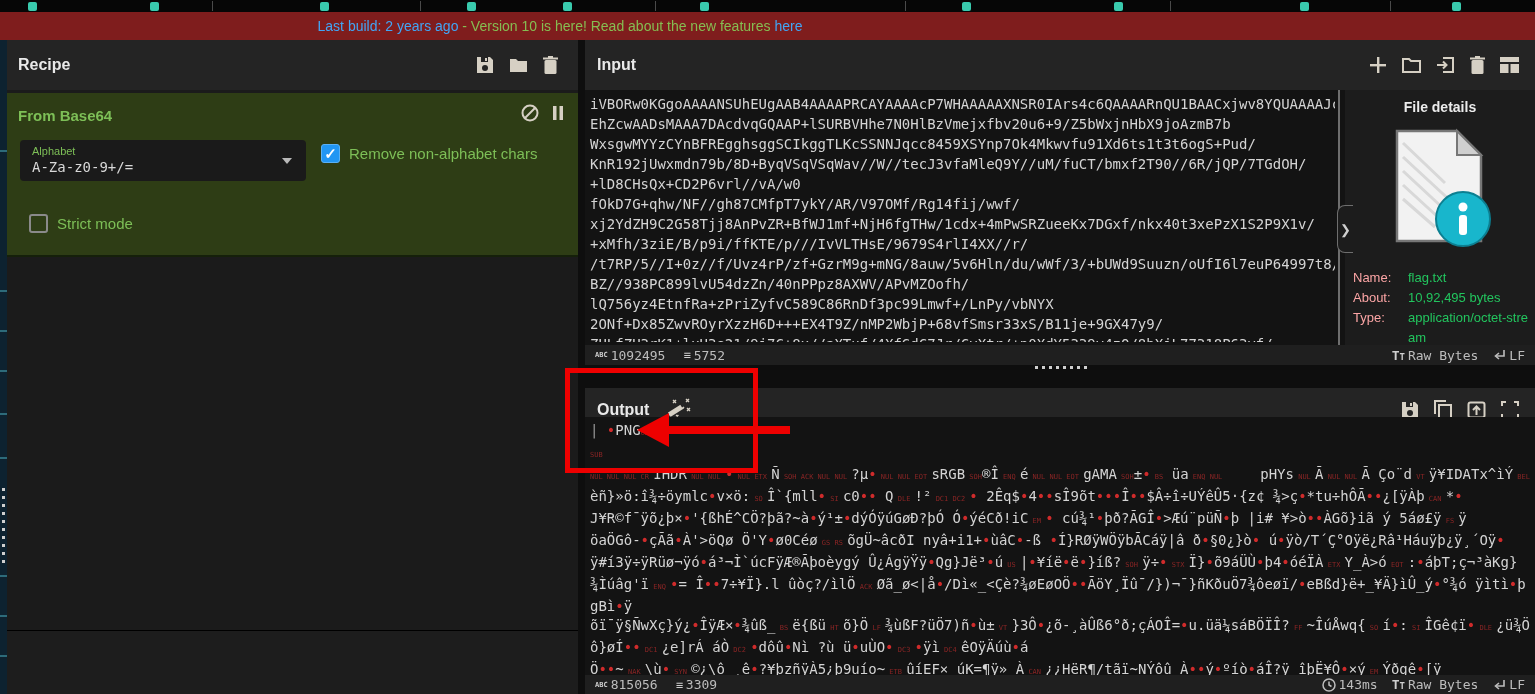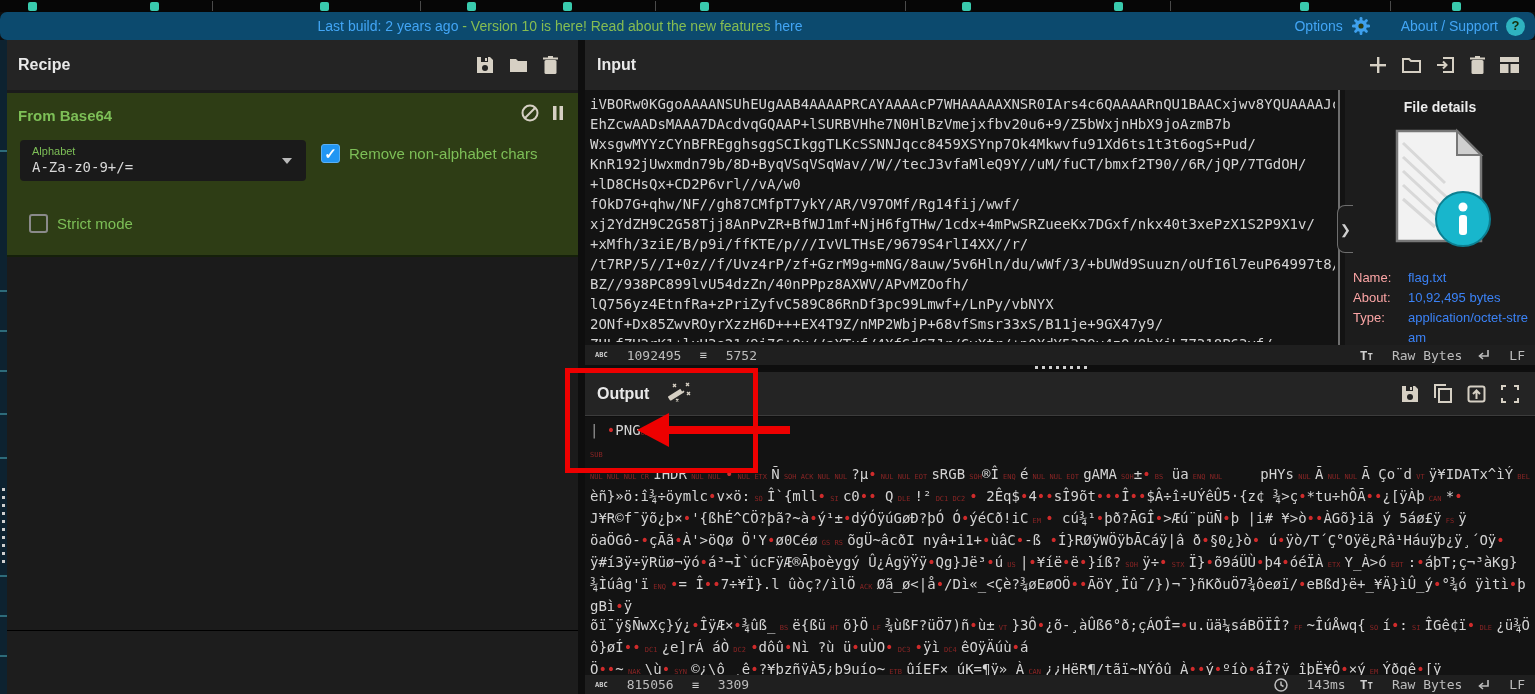--- a/index.html
+++ b/index.html
@@ -5,22 +5,22 @@
   * { margin:0; padding:0; box-sizing:border-box; }
   html,body { width:1535px; height:694px; overflow:hidden; background:#0e0e0e;
               font-family:"Liberation Sans", sans-serif; }
 
   
   #tabbar { position:absolute; left:0; top:0; width:1535px; height:12px; background:#060606; }
   .tabmark { position:absolute; top:2px; width:9px; height:9px; background:#3fe0c0; border-radius:2px; opacity:.9; }
   .tabsep  { position:absolute; top:1px; width:1px; height:10px; background:#4a4a4a; }
 
   
-  #banner { position:absolute; left:0; top:12px; width:1535px; height:28px; background:#0c4a6e;
-            font-size:14px; line-height:28px;border-radius:7px; }
+  #banner { position:absolute; left:0; top:12px; width:1535px; height:28px; background:#7f1d1d;
+            font-size:14px; line-height:28px; }
   #banner-center { position:absolute; left:0; top:0; width:1120px; text-align:center; color:#86bd52; white-space:nowrap; }
   .blue { color:#42a5f5; cursor:pointer; }
   #banner-right { position:absolute; right:10px; top:0; height:28px; display:flex; align-items:center; gap:8px; color:#42a5f5; }
   #banner-right .sp { width:14px; }
   .help-circle { display:inline-flex; width:19px; height:19px; border-radius:50%; background:#2fb3c0;
                  color:#15300a; font-weight:bold; font-size:13px; align-items:center; justify-content:center; }
 
   
   .panel-header { position:absolute; background:#242424; display:flex; align-items:center;
                   color:#e9e9e9; font-weight:bold; font-size:16px; }
@@ -63,42 +63,42 @@
   #input-body { position:absolute; left:585px; top:90px; width:950px; height:255px; background:#131313; }
   #input-lines { position:absolute; left:5px; top:4px; width:745px; height:248px; overflow:hidden;
                  font-family:"DejaVu Sans Mono", monospace; font-size:14px; line-height:20px;
                  color:#d4d4d4; white-space:pre; cursor:text; }
   #input-divider { position:absolute; left:753px; top:0; width:2px; height:255px; background:#6e6e6e; }
   #file-details { position:absolute; left:760px; top:0; width:190px; height:255px; background:#1c1c1c; color:#c9c9c9; }
   #fd-title { text-align:center; margin-top:9px; font-weight:bold; font-size:14px; color:#ececec; }
   #fd-rows { position:absolute; left:8px; top:178px; width:178px; font-size:13px; line-height:20px; }
   .fdrow { display:flex; }
   .fdrow .l { width:55px; color:#fca5a5; flex:0 0 auto; }
-  .fdrow .v { color:#3b82f6; word-break:break-all; width:122px; }
+  .fdrow .v { color:#22c55e; word-break:break-all; width:122px; }
   #fd-chevron { position:absolute; left:-8px; top:115px; width:16px; height:48px; background:#1c1c1c;
                 border:1px solid #6e6e6e; border-right:none; border-radius:8px 0 0 8px;
                 display:flex; align-items:center; justify-content:center; color:#cfcfcf; font-size:13px; cursor:pointer; }
 
   .footer { position:absolute; background:#1f1f1f; display:flex; align-items:center; gap:18px;
             padding:0 10px; font-family:"DejaVu Sans Mono", monospace; font-size:13px; color:#bdbdbd; }
   #input-footer { left:585px; top:345px; width:950px; height:20px; }
   #output-footer { left:585px; top:675px; width:950px; height:19px; }
-  .fitem { display:flex; align-items:center; gap:19px; white-space:nowrap; }
+  .fitem { display:flex; align-items:center; gap:3px; white-space:nowrap; }
   .abc { font-size:7px; font-weight:bold; letter-spacing:0; color:#cfcfcf; }
   .lines-ic { font-size:12px; color:#cfcfcf; }
   .right-group { margin-left:auto; display:flex; gap:14px; align-items:center; }
   .tt { font-weight:bold; font-size:13px; color:#cfcfcf; }
   .tt small { font-size:9px; }
 
   
   #h-grip { position:absolute; left:1035px; top:366px; width:52px; height:3px;
             background:repeating-linear-gradient(90deg,#cfcfcf 0 3px, transparent 3px 7px); cursor:row-resize; }
 
   
-  #output-header { left:585px; top:372px; width:950px; height:44px; border-bottom:1px solid #3c3c3c; }
+  #output-header { left:585px; top:388px; width:950px; height:44px; border-bottom:1px solid #3c3c3c; }
   #output-header { padding:0 16px 0 12px; }
   #output-title-wrap { display:flex; align-items:center; gap:16px; }
   #output-body { position:absolute; left:585px; top:417px; width:950px; height:258px; background:#131313; overflow:hidden; }
   #output-lines { position:absolute; left:5px; top:4px; width:940px; overflow:hidden;
                   font-family:"DejaVu Sans Mono", monospace; font-size:14px; line-height:19px;
                   color:#d4d4d4; white-space:pre; cursor:text; }
   #output-lines .t { color:#d4d4d4; }
   #output-lines .c { color:#8a2525; font-size:7px; letter-spacing:0px; }
   #output-lines .b { color:#cf2b2b; }
   #output-lines .d { color:#9a9a9a; }
@@ -130,38 +130,20 @@
   <div class="tabsep" style="left:212px"></div>
   <div class="tabsep" style="left:420px"></div>
   <div class="tabsep" style="left:655px"></div>
   <div class="tabsep" style="left:905px"></div>
   <div class="tabsep" style="left:1170px"></div>
   <div class="tabsep" style="left:1390px"></div>
 </div>
 
 <div id="banner">
   <div id="banner-center"><span class="blue">Last build: 2 years ago</span><span> - Version 10 is here! Read about the new features </span><span class="blue">here</span></div>
-  <div id="banner-right">
-    <span class="blue">Options</span>
-    <span class="icon">
-      <svg width="20" height="20" viewBox="0 0 20 20">
-          <g fill="#3ea0ee">
-        <rect x="8.6" y="1" width="2.8" height="18" rx="1.2"></rect>
-        <rect x="8.6" y="1" width="2.8" height="18" rx="1.2" transform="rotate(45 10 10)"></rect>
-        <rect x="8.6" y="1" width="2.8" height="18" rx="1.2" transform="rotate(90 10 10)"></rect>
-        <rect x="8.6" y="1" width="2.8" height="18" rx="1.2" transform="rotate(135 10 10)"></rect>
-        <circle cx="10" cy="10" r="6"></circle>
-          </g>
-        <circle cx="10" cy="10" r="2.6" fill="#2c3a10"></circle>
-      </svg>
-    </span>
-    <span class="sp"></span>
-    <span class="blue">About / Support</span>
-    <span class="help-circle">?</span>
-  </div>
 </div>
 
 <div id="left-strip">
   <div class="tick" style="top:110px"></div>
   <div class="tick" style="top:250px"></div>
   <div class="tick" style="top:290px"></div>
   <div class="tick" style="top:330px"></div>
   <div class="tick" style="top:373px"></div>
   <div class="tick" style="top:417px"></div>
   <div class="tick" style="top:535px"></div>

